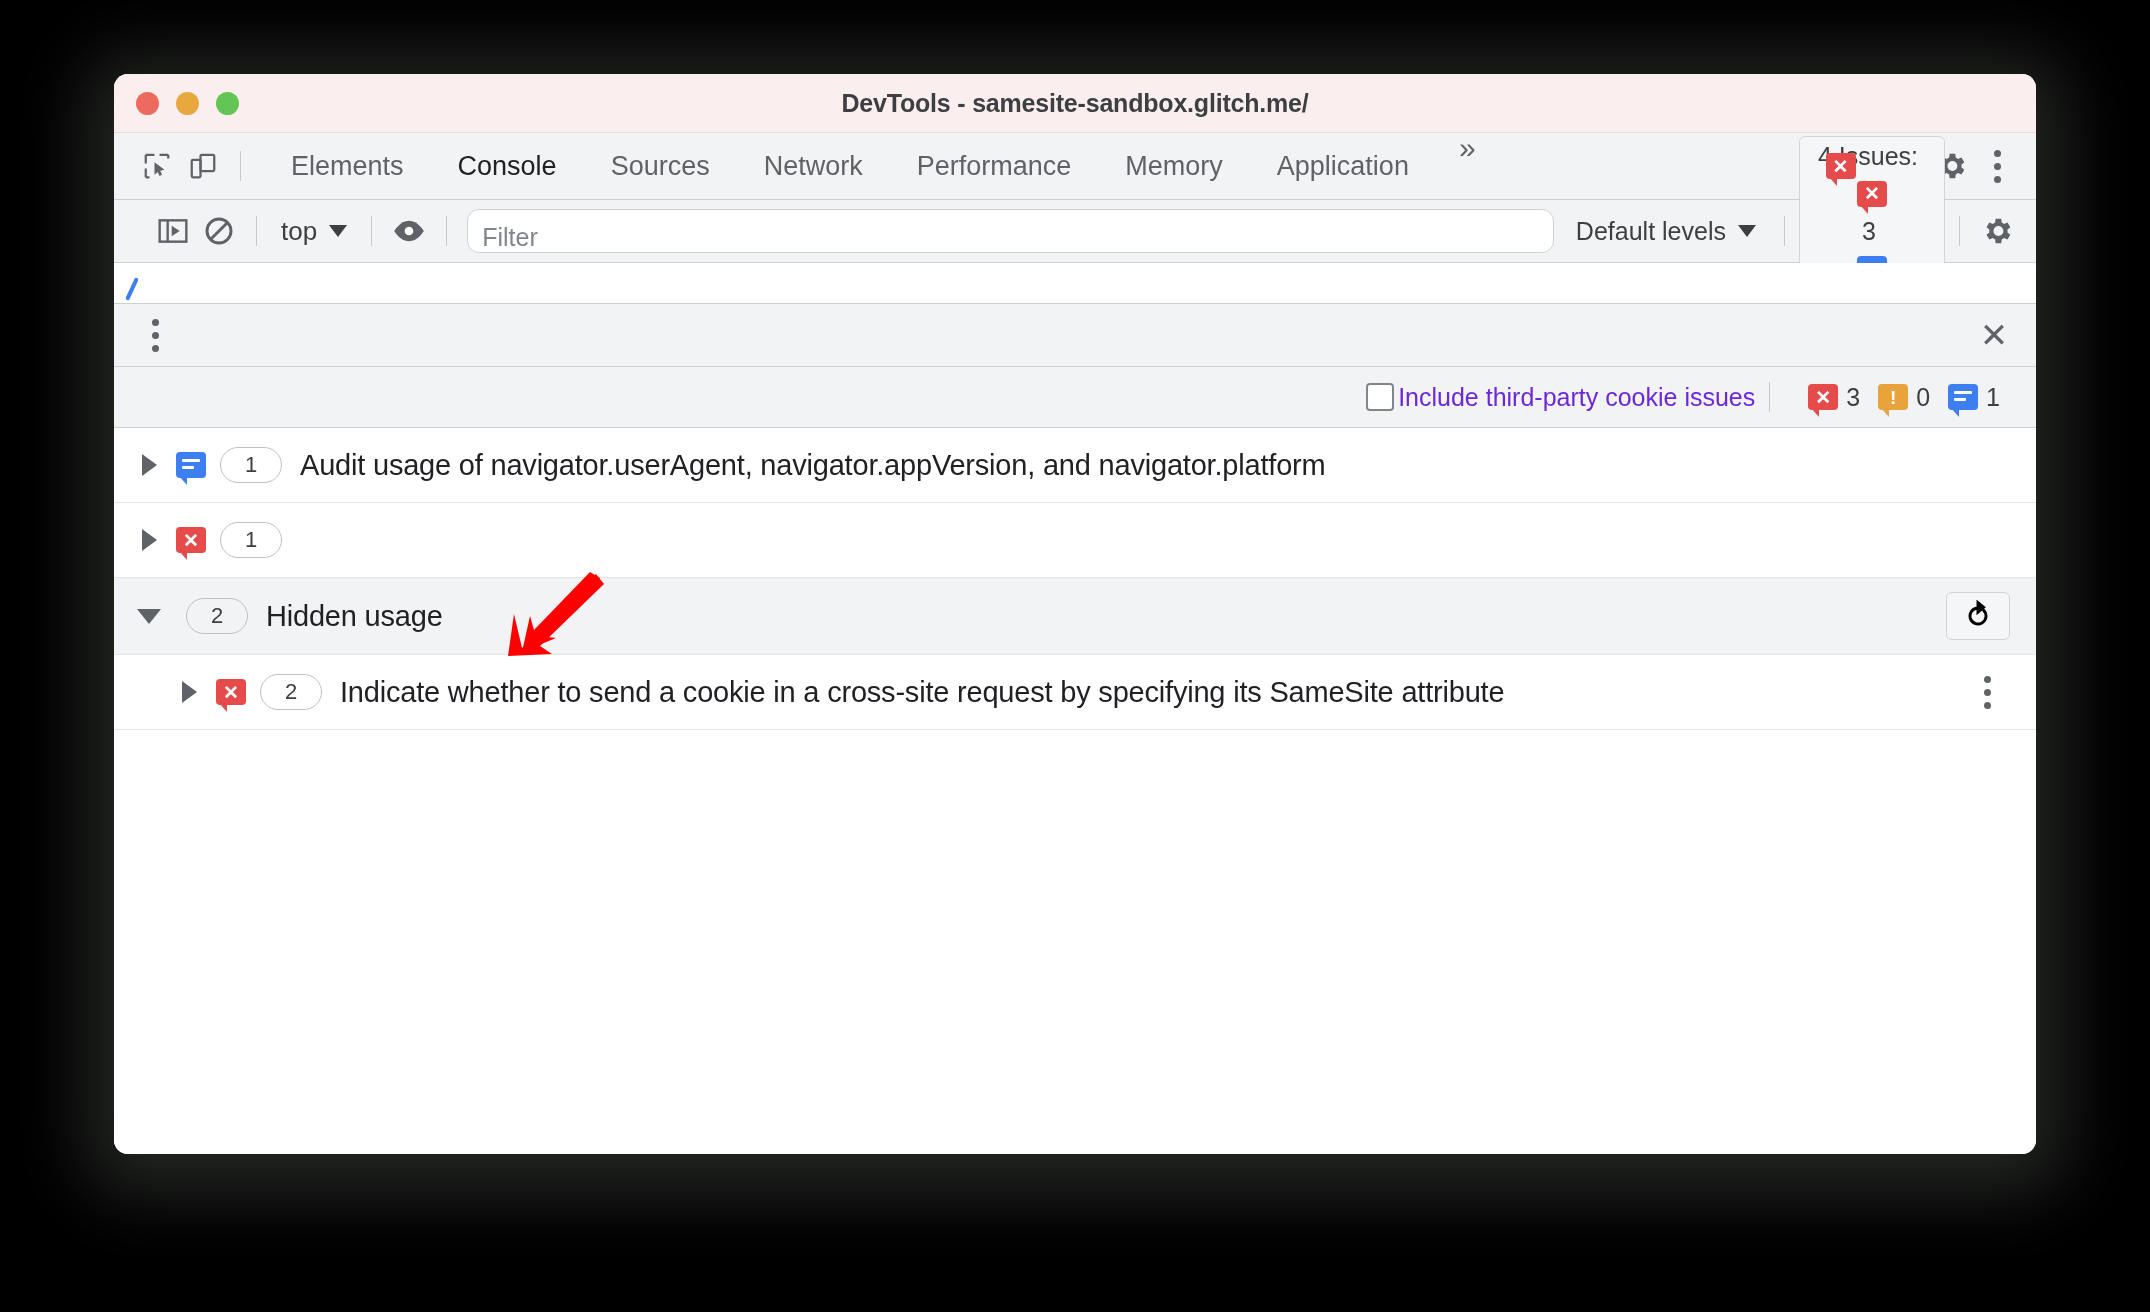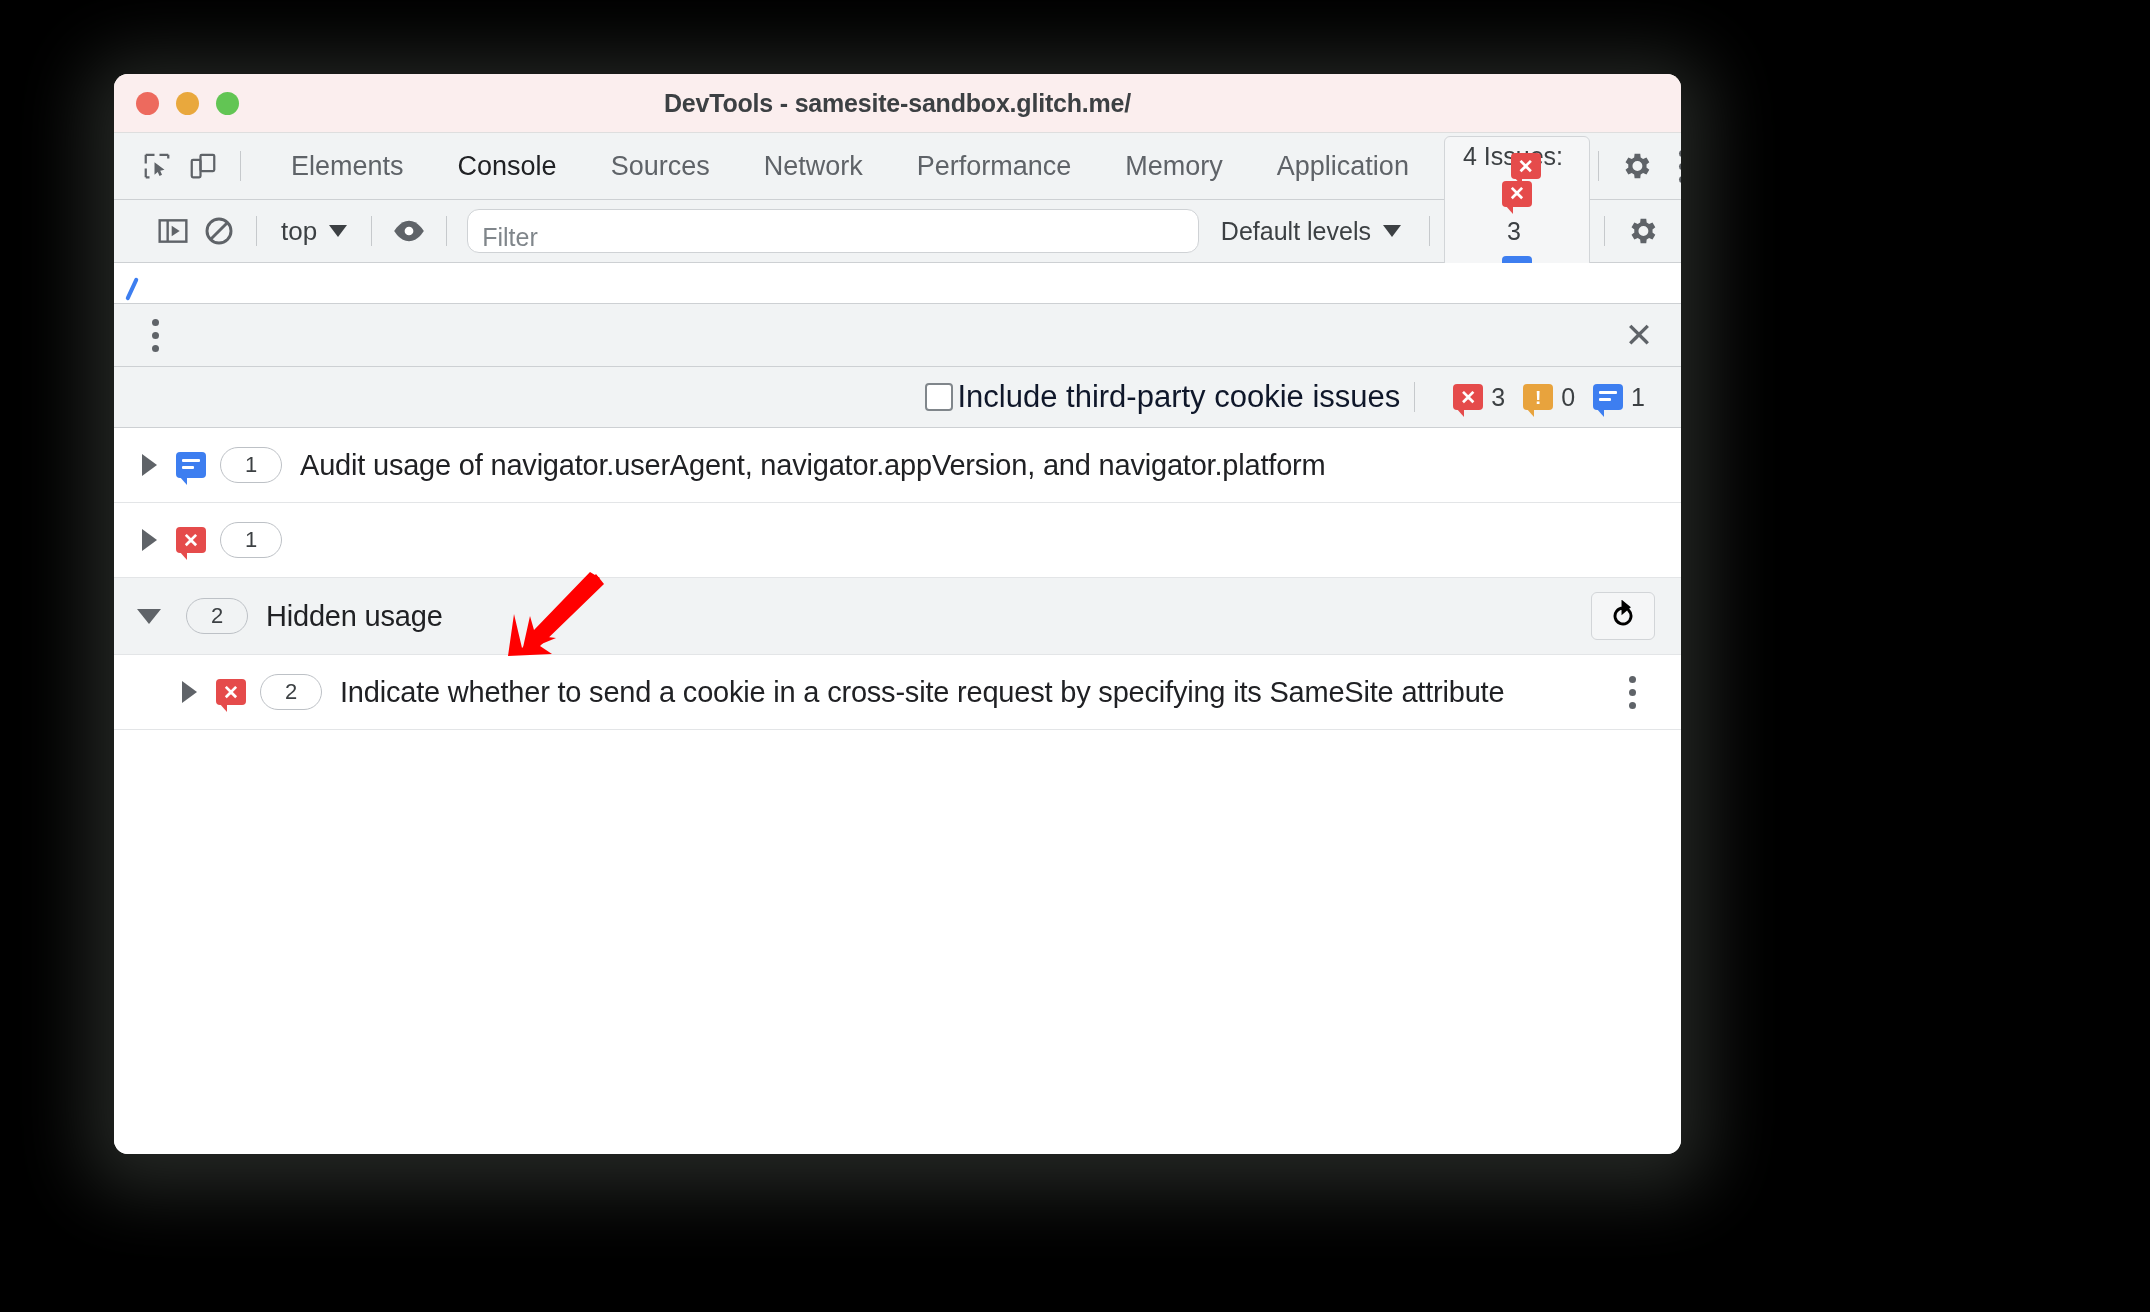--- a/index.html
+++ b/index.html
@@ -10,21 +10,21 @@
     font-family: "Liberation Sans", sans-serif;
   }
   #stage {
     position: relative;
     width: 2150px; height: 1312px;
     background: #000;
   }
   .window {
     position: absolute;
     left: 114px; top: 74px;
-    width: 1567px; height: 1080px;
+    width: 1922px; height: 1080px;
     background: #ffffff;
     border-radius: 14px;
     box-shadow: 0 10px 70px 28px rgba(120,130,120,0.30);
     overflow: hidden;
     display: flex;
     flex-direction: column;
   }
 
   
   .titlebar {
@@ -187,21 +187,21 @@
     padding: 0 26px;
     gap: 0;
   }
   .cb {
     width: 24px; height: 24px;
     border: 2px solid #80868b;
     border-radius: 4px;
     background: #fff;
     flex: none;
   }
-  .cb-label { font-size: 31px; color: #0f172a; margin-left: 4px; }
+  .cb-label { font-size: 25px; color: #6d28d9; margin-left: 4px; }
   .mini-counts { display: flex; align-items: center; gap: 8px; margin-left: 24px; }
   .mini-counts .num { font-size: 25px; color: #3c4043; margin-right: 10px; }
 
   
   .issues-list { flex: 1 1 auto; background: #fff; overflow: hidden; }
   .issue-row {
     display: flex; align-items: center;
     height: 74px;
     border-bottom: 1px solid #e3e5e7;
     padding-left: 22px; padding-right: 26px;

